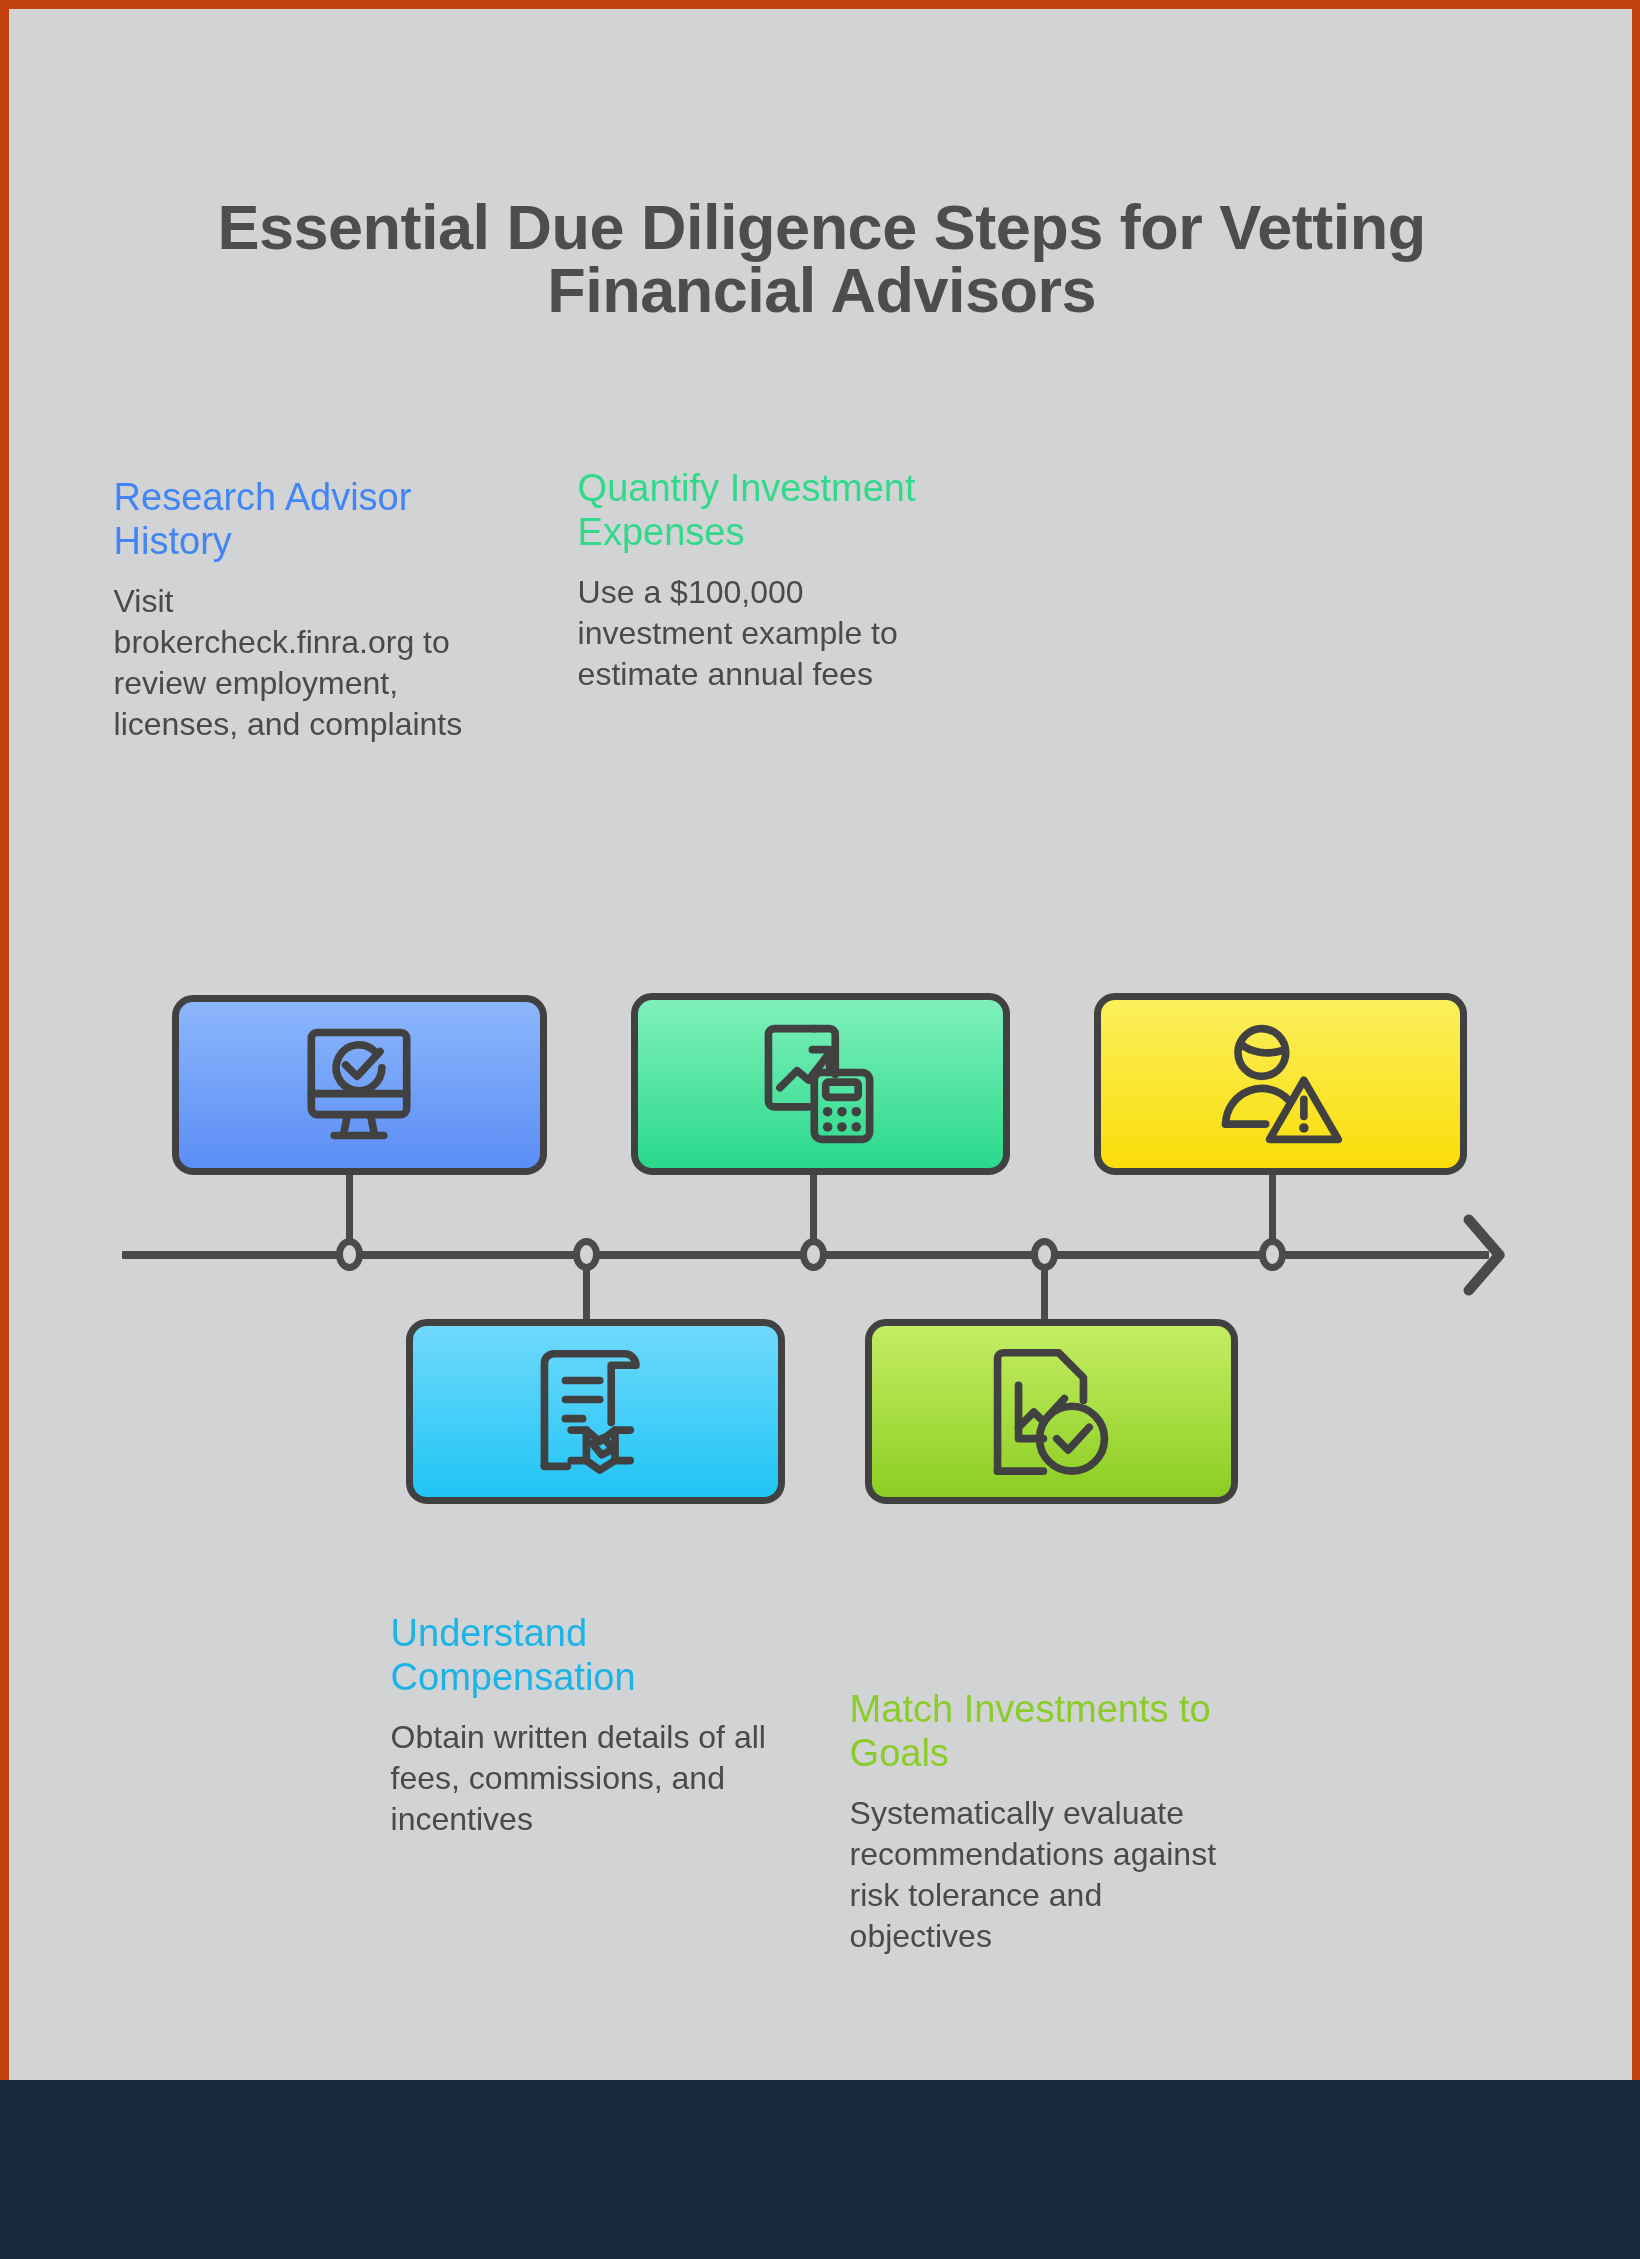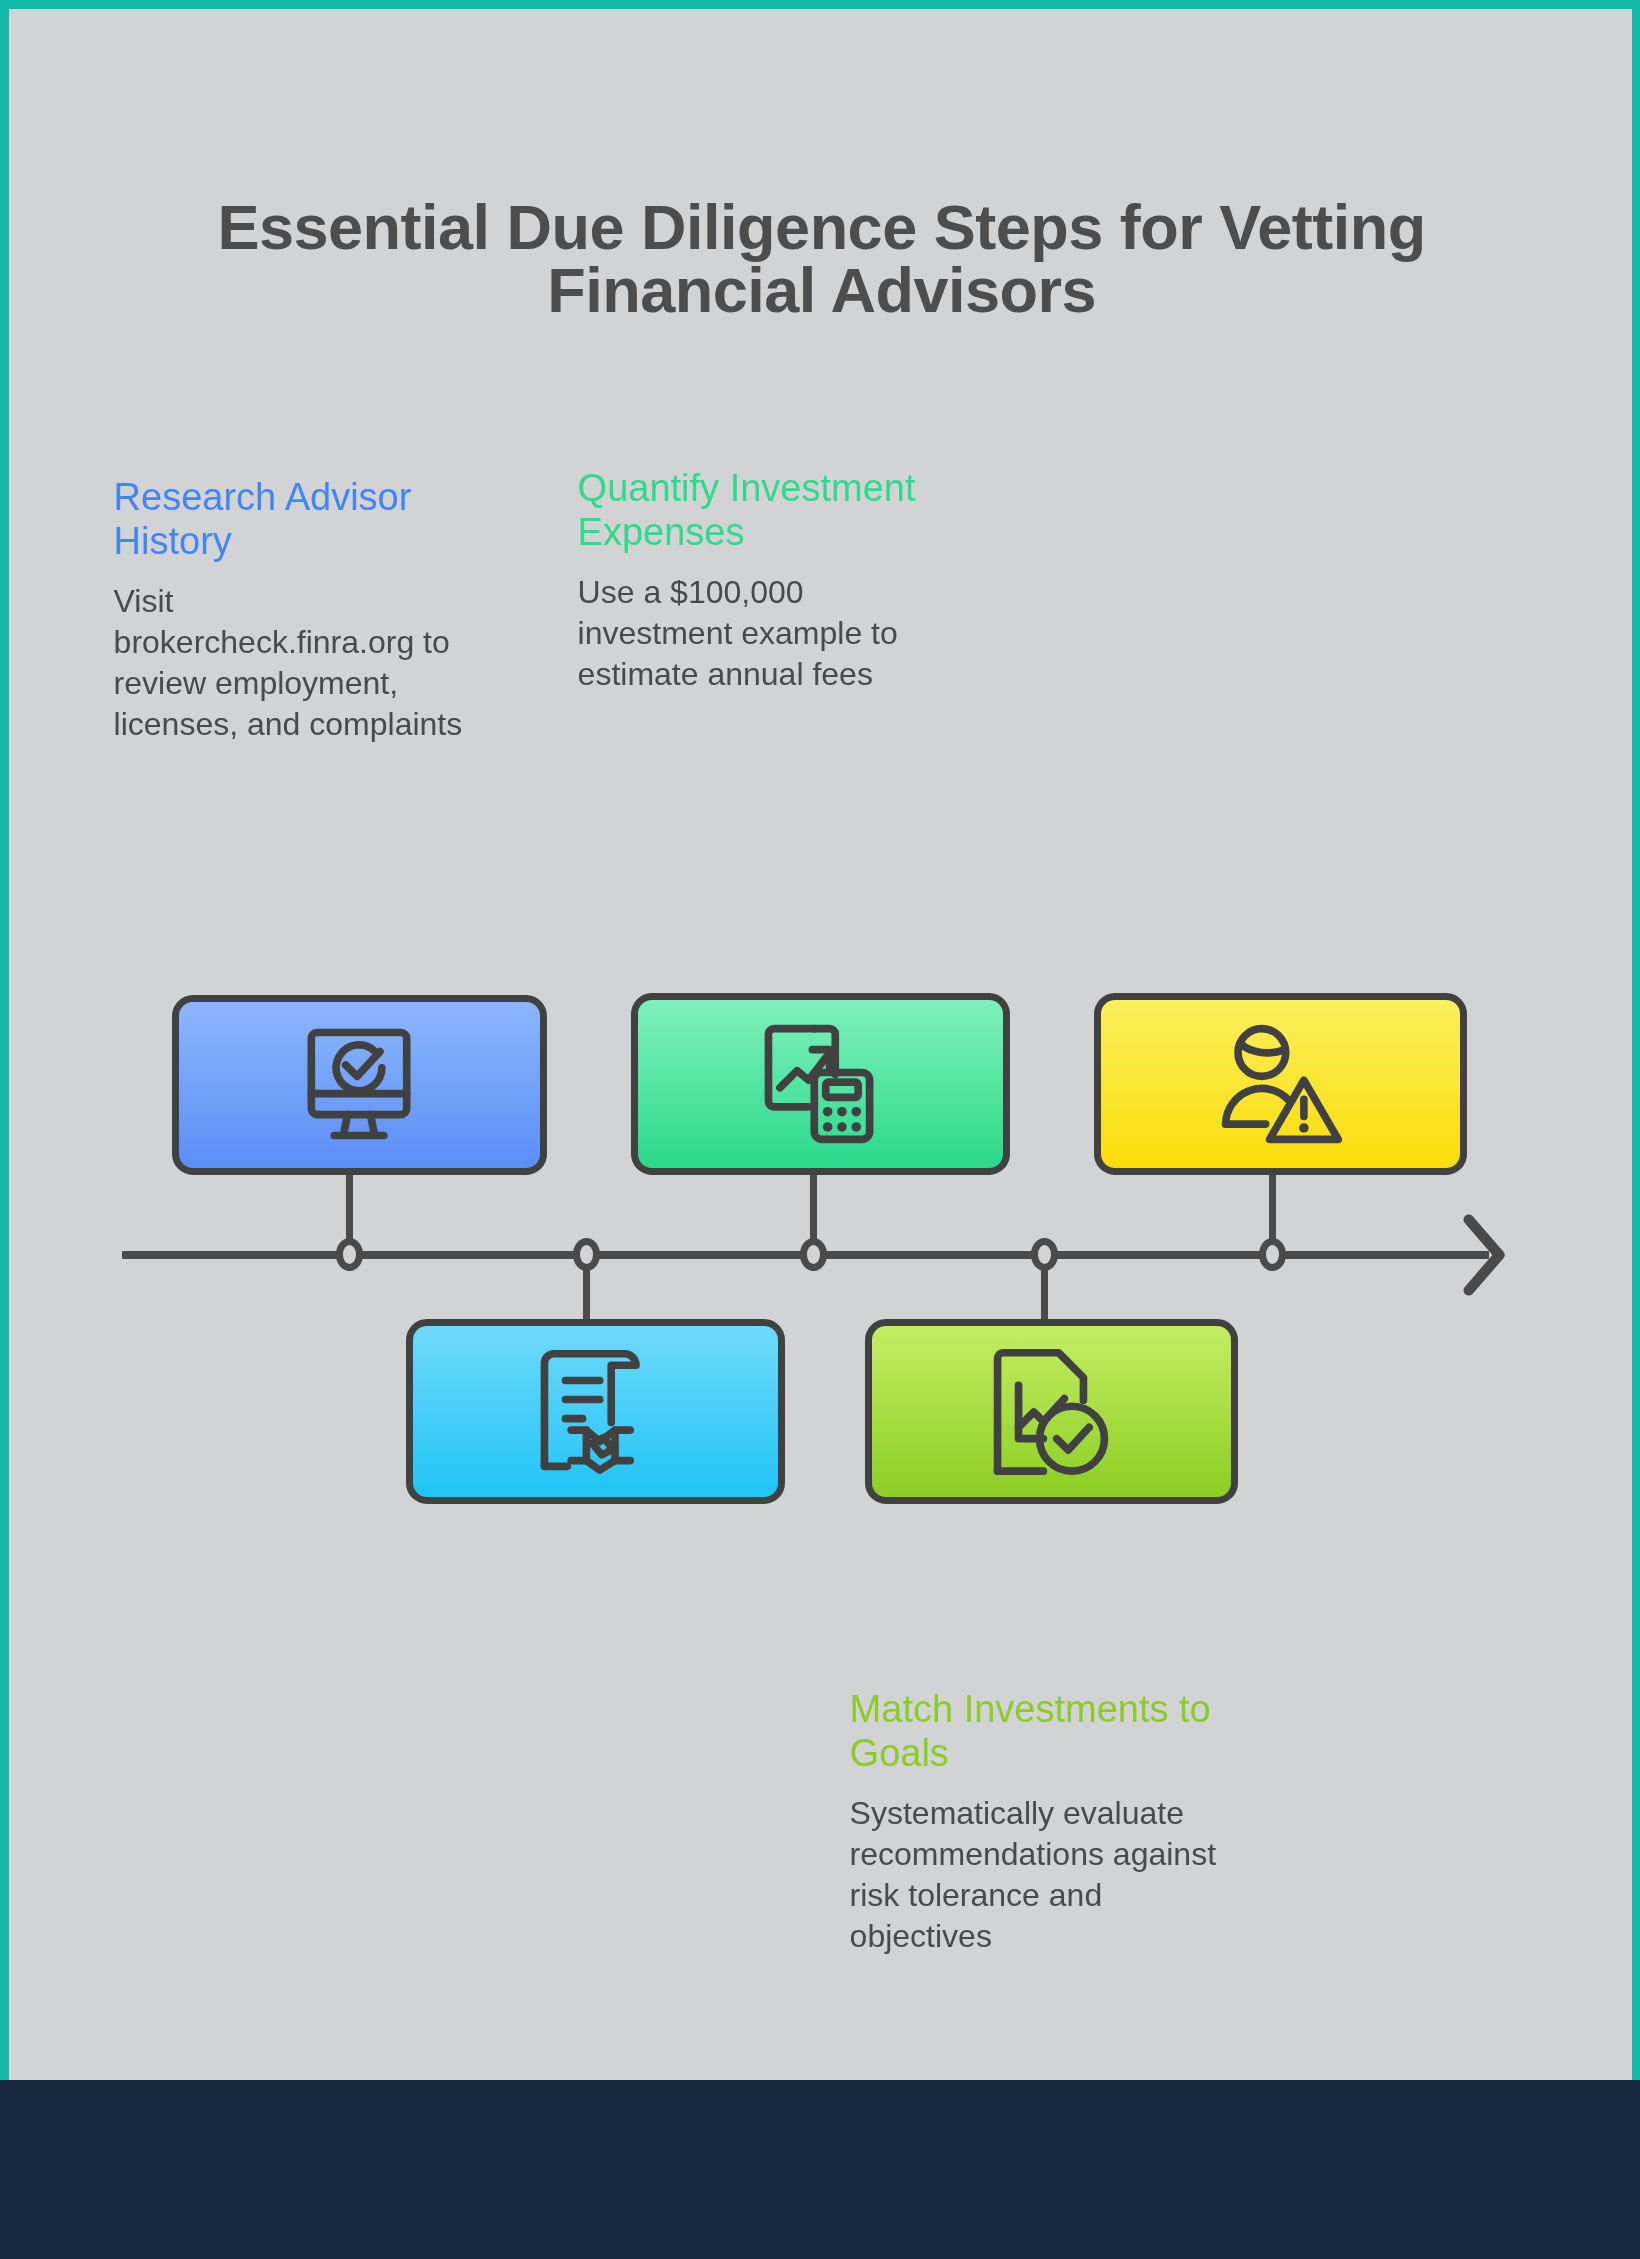--- a/index.html
+++ b/index.html
@@ -11,21 +11,21 @@
     width: 1640px;
     height: 2260px;
     font-family: "Liberation Sans", sans-serif;
     overflow: hidden;
   }
   #infographic {
     position: absolute;
     left: 0; top: 0;
     width: 1640px;
     height: 2260px;
-    background: #14b8a6;
+    background: #c2410c;
   }
   .canvas {
     position: absolute;
     left: 8.6px;
     top: 8.6px;
     width: 1623px;
     height: 2251px;
     background: #d2d3d5;
     overflow: hidden;
   }
@@ -155,20 +155,24 @@
       <div class="col-head">Research Advisor History</div>
       <div class="col-body">Visit brokercheck.finra.org to review employment, licenses, and complaints</div>
     </div>
 
     <div class="col" id="col-2">
       <div class="col-head">Quantify Investment Expenses</div>
       <div class="col-body">Use a $100,000 investment example to estimate annual fees</div>
     </div>
 
 
+    <div class="col" id="col-4">
+      <div class="col-head">Understand Compensation</div>
+      <div class="col-body">Obtain written details of all fees, commissions, and incentives</div>
+    </div>
 
     <div class="col" id="col-5">
       <div class="col-head">Match Investments to Goals</div>
       <div class="col-body">Systematically evaluate recommendations against risk tolerance and objectives</div>
     </div>
 
     <div class="axis"></div>
     <div class="arrowhead">
       <svg width="44" height="86" viewBox="0 0 46 90">
         <path d="M6 8 L38 45 L6 82" fill="none" stroke="#4a4a4a" stroke-width="11" stroke-linecap="round" stroke-linejoin="round"></path>

